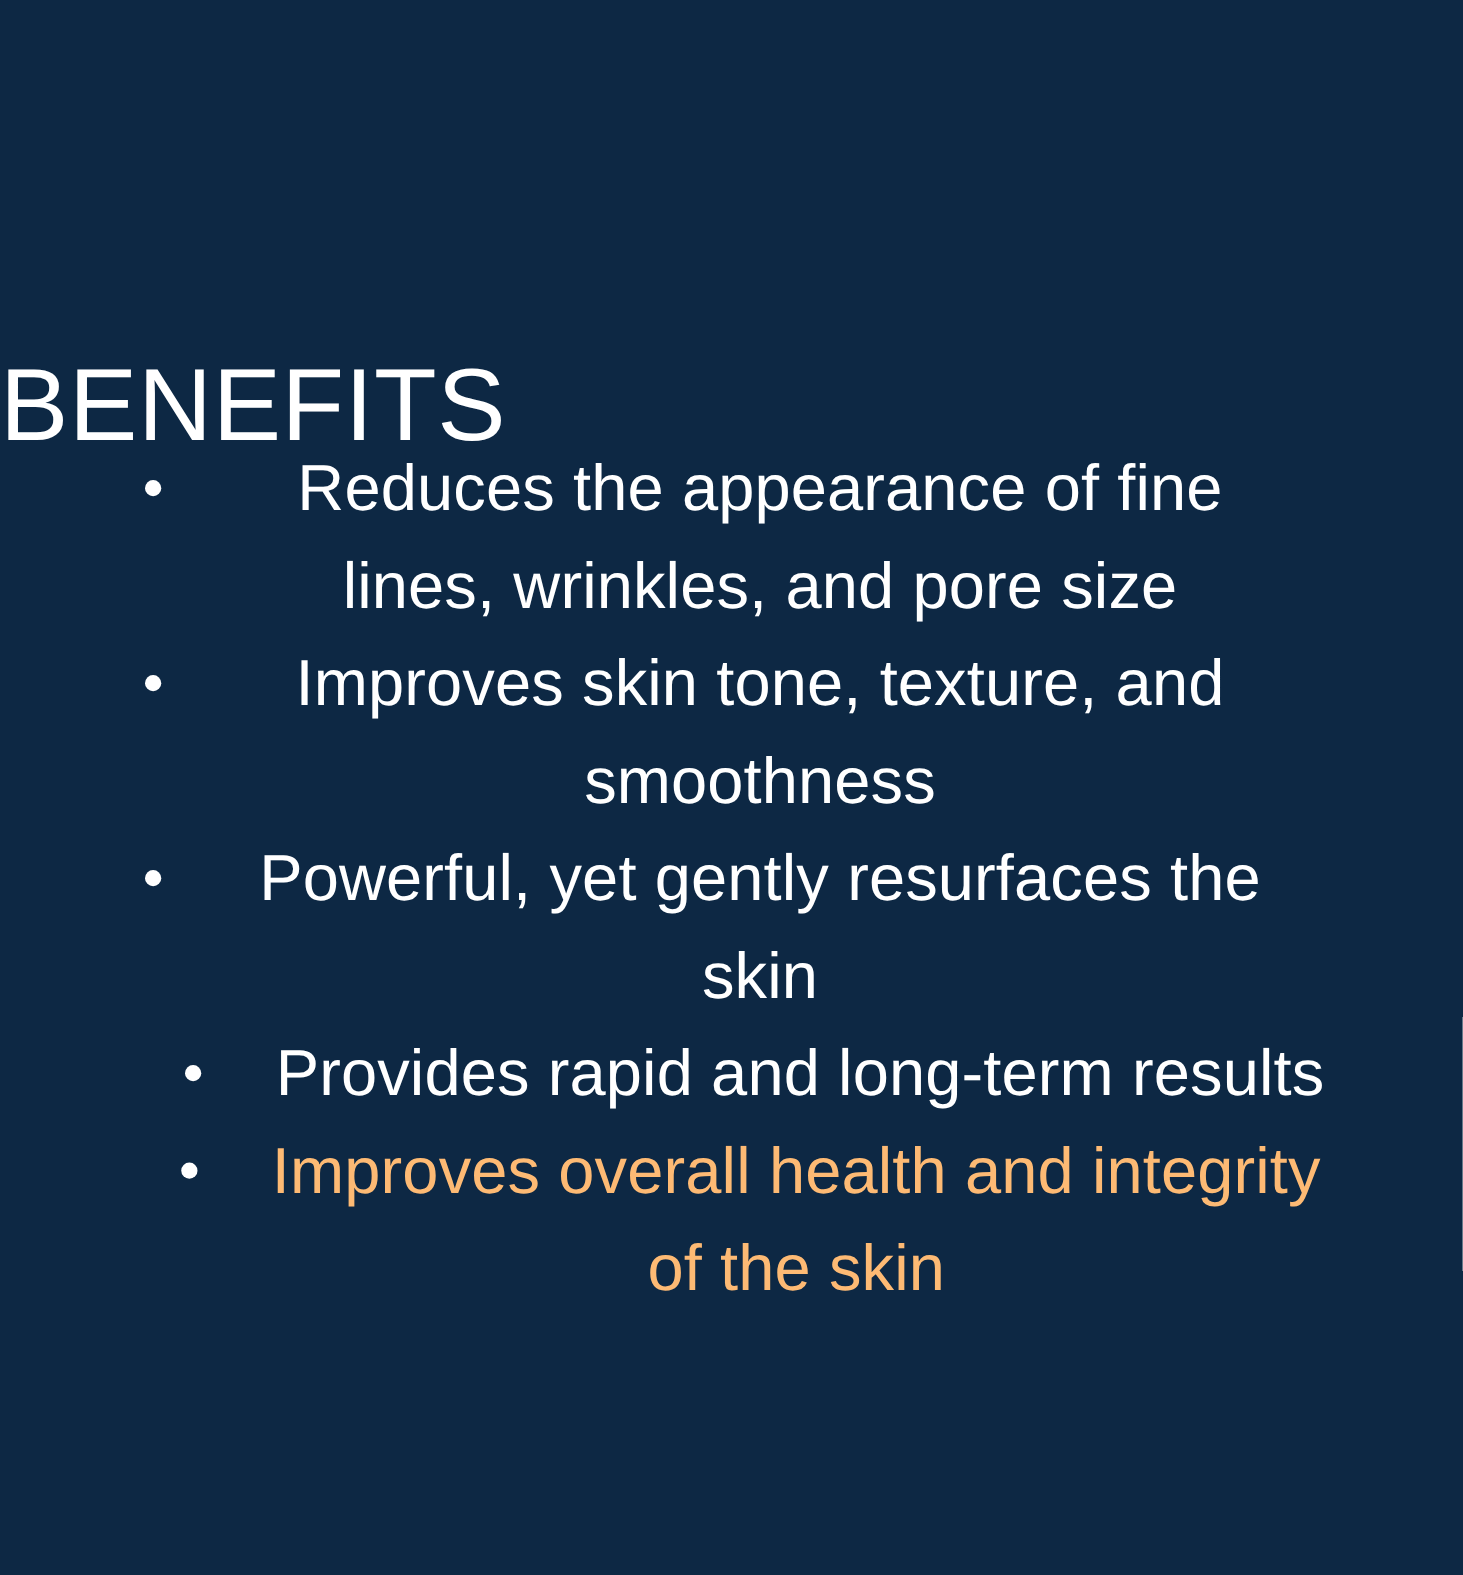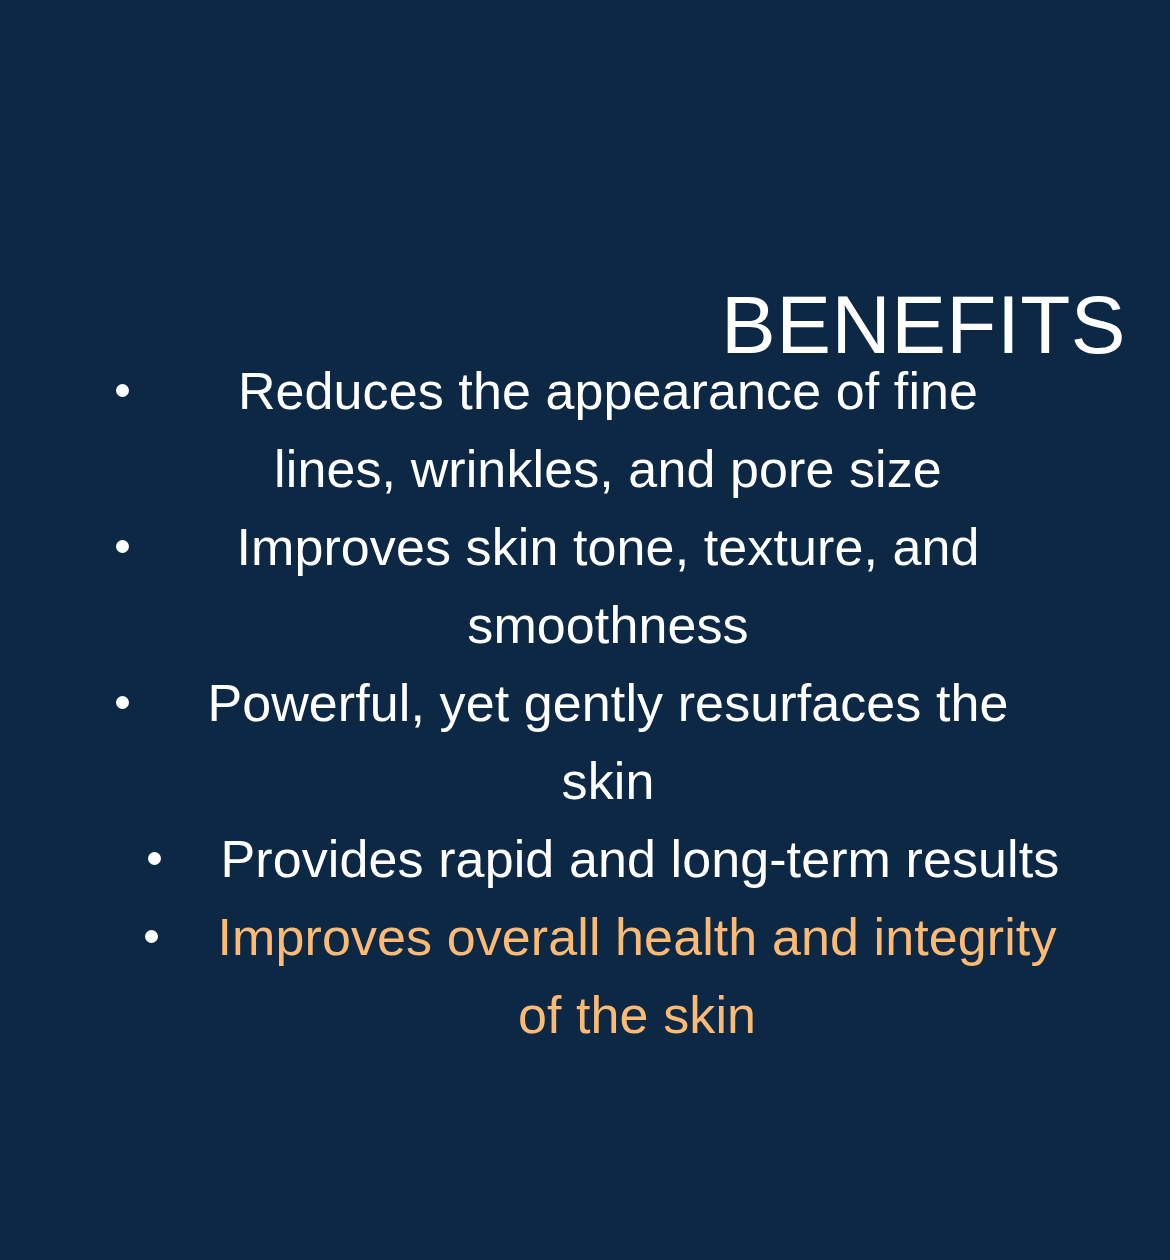--- a/index.html
+++ b/index.html
@@ -21,21 +21,21 @@
     background: #0d2844;
     box-sizing: border-box;
   }
 
   
   #benefits-title {
     position: absolute;
     left: 0;
     top: 222px;
     width: 1170px;
-    text-align: right;
+    text-align: left;
     color: #ffffff;
     font-family: "Liberation Sans", sans-serif;
     font-size: 82px;
     font-weight: 400;
     line-height: 96px;
     letter-spacing: 0.5px;
     
     padding-right: 44px;
     box-sizing: border-box;
     white-space: nowrap;

